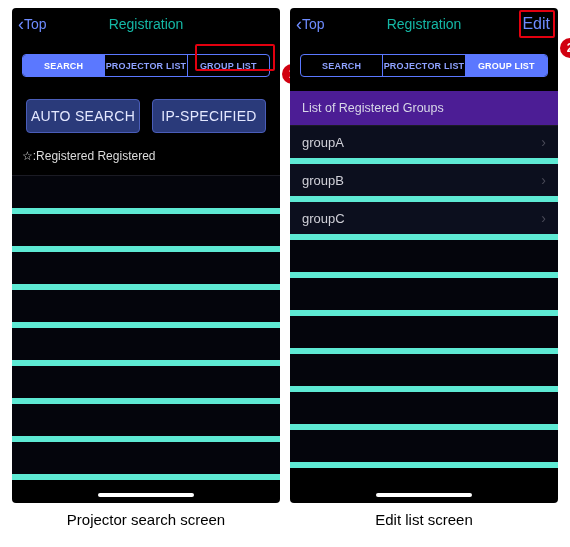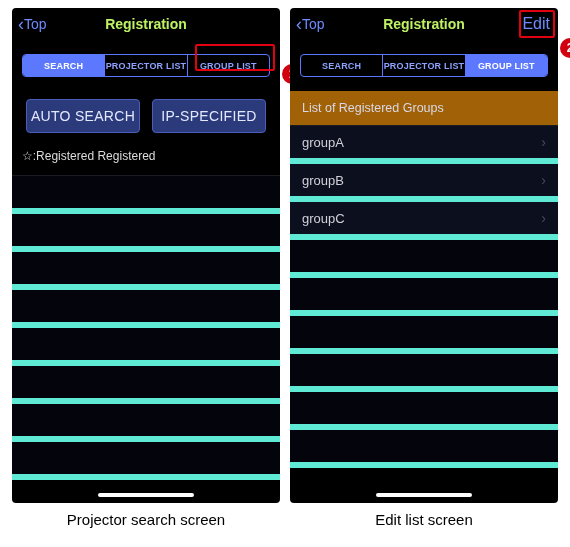--- a/index.html
+++ b/index.html
@@ -35,21 +35,21 @@
   }
   .back {
     position: absolute;
     left: 6px;
     display: flex;
     align-items: center;
     color: #6e8cff;
     font-size: 14px;
   }
   .back .chev { font-size: 18px; margin-right: 0px; line-height: 1; }
-  .nav-title { font-weight: 700; color: #bef264; }
+  .nav-title { font-weight: 400; color: #14b8a6; }
   .nav-edit {
     position: absolute;
     right: 8px;
     color: #6e8cff;
     font-size: 16px;
   }
   .seg {
     display: flex;
     margin: 14px 10px;
     border: 1px solid #5b78ff;
@@ -88,21 +88,21 @@
     color: #e4e8ff;
     letter-spacing: 0.3px;
   }
   .results-hdr {
     padding: 4px 10px 10px;
     font-size: 12px;
     color: #ddd;
     line-height: 1.5;
   }
   .section-hdr {
-    background: #a16207;
+    background: #4c1d95;
     padding: 10px 12px;
     font-size: 12.5px;
     color: #d8d8e8;
     margin-top: 4px;
   }
   .table {
     border-top: 1px solid #1b1b24;
   }
   .row {
     height: 38px;

